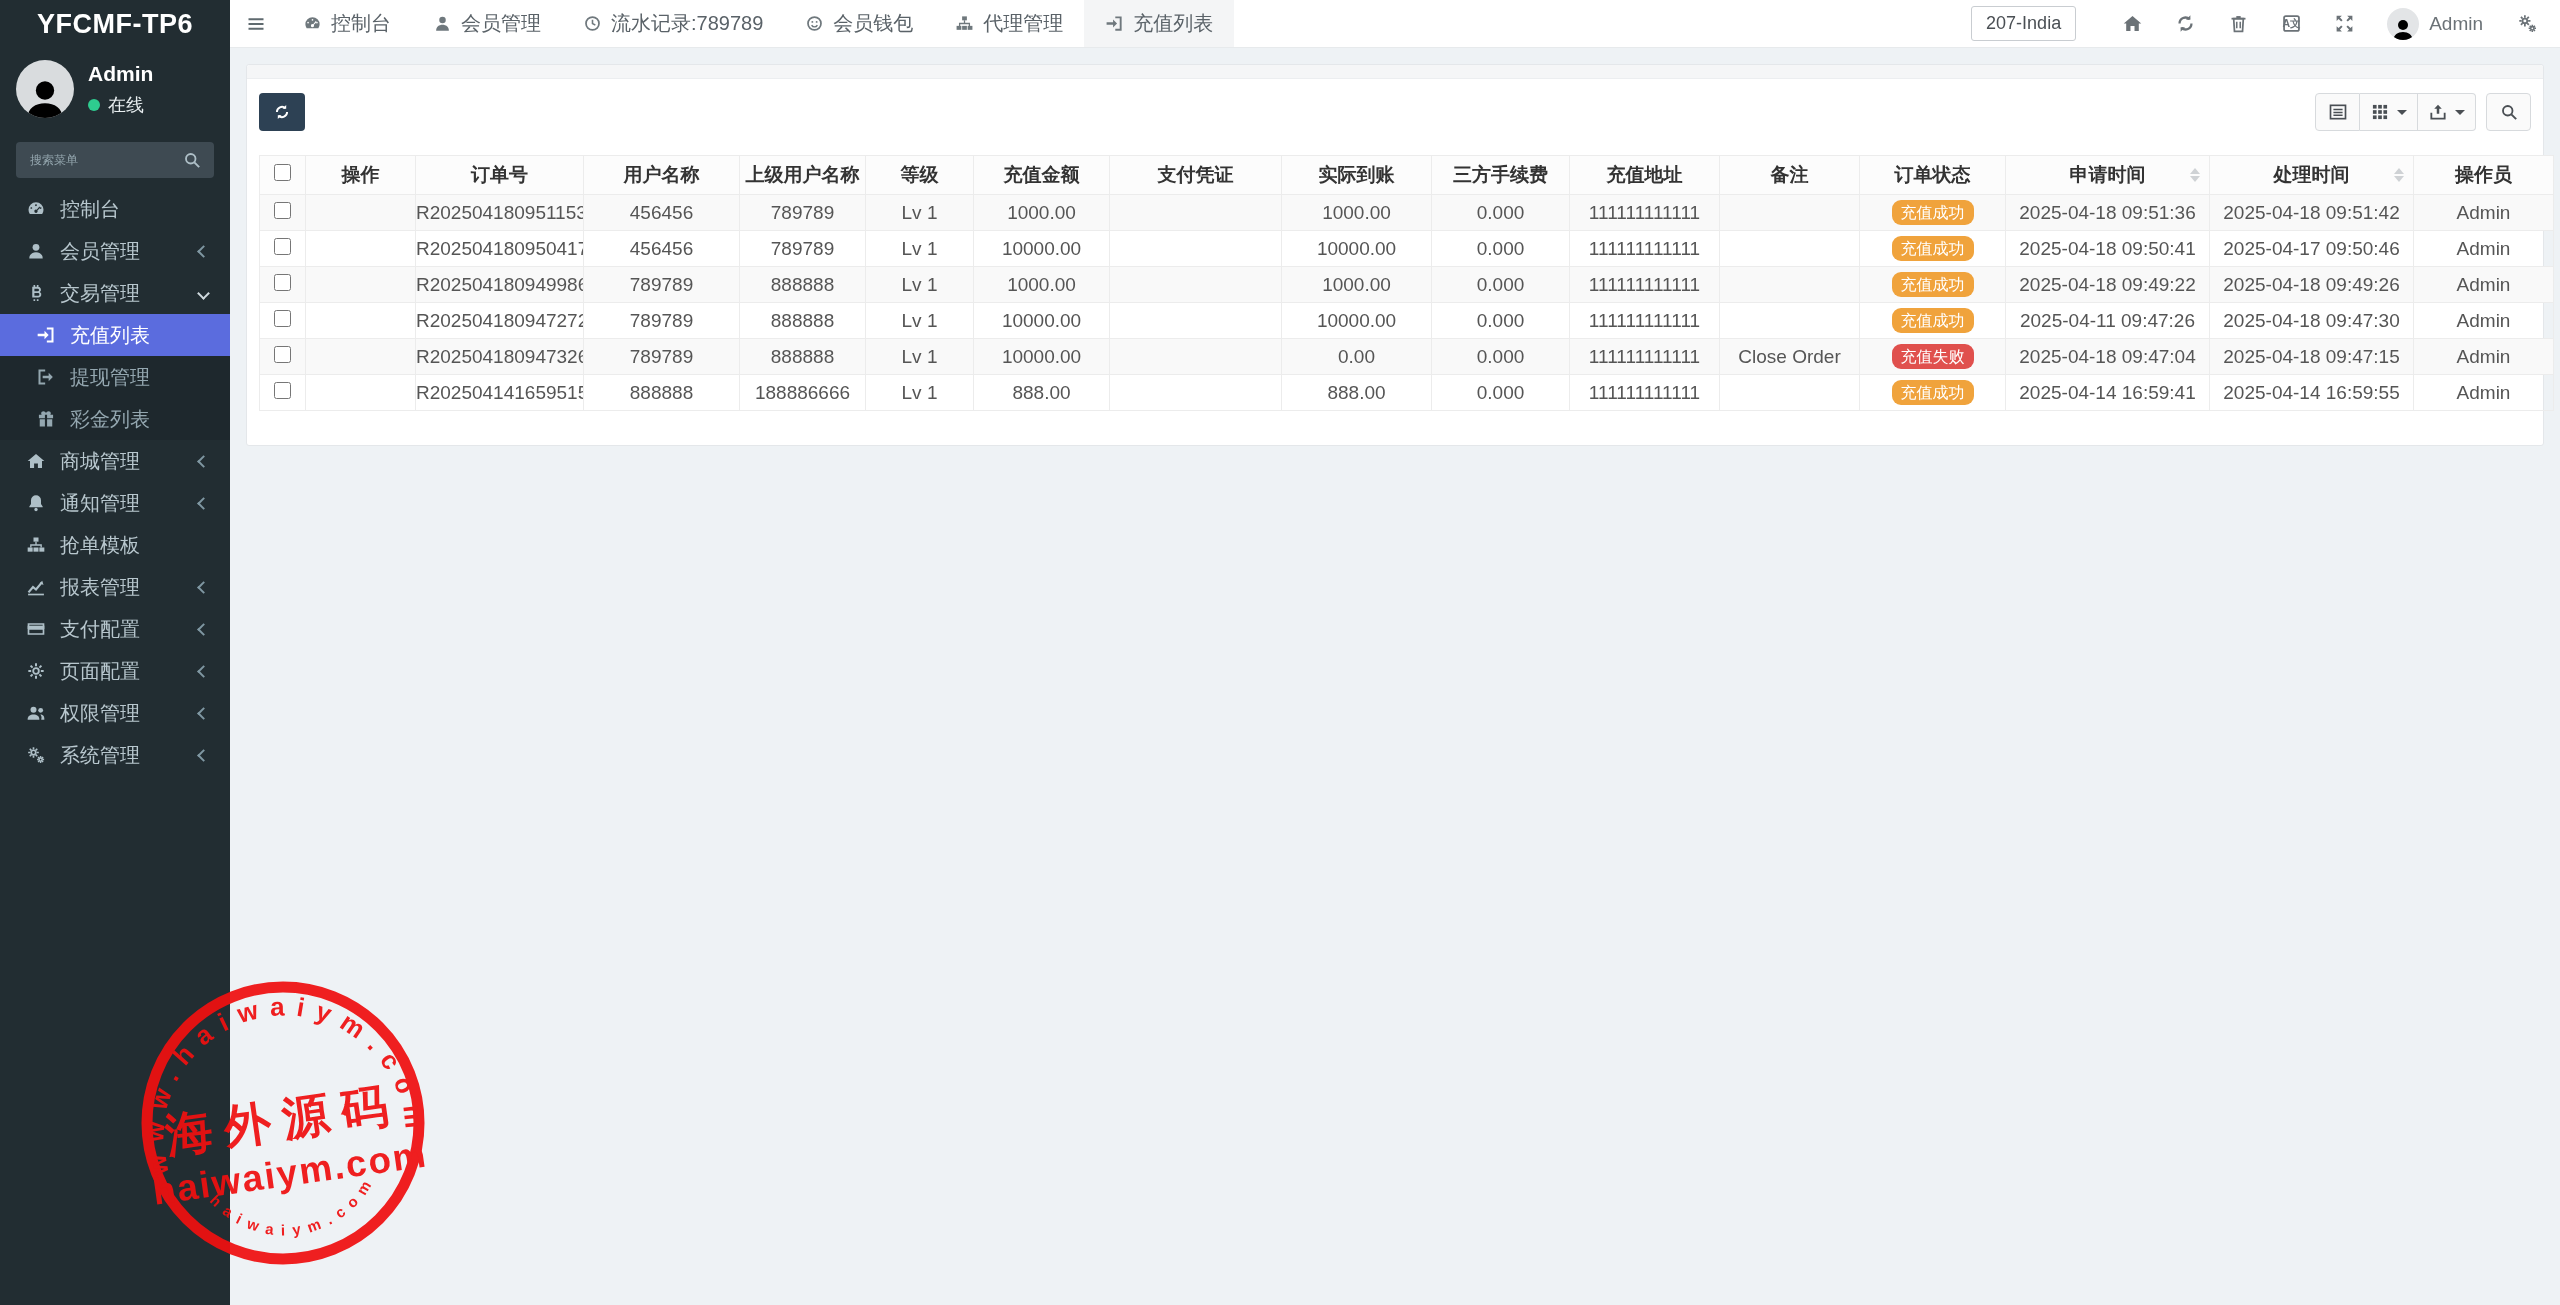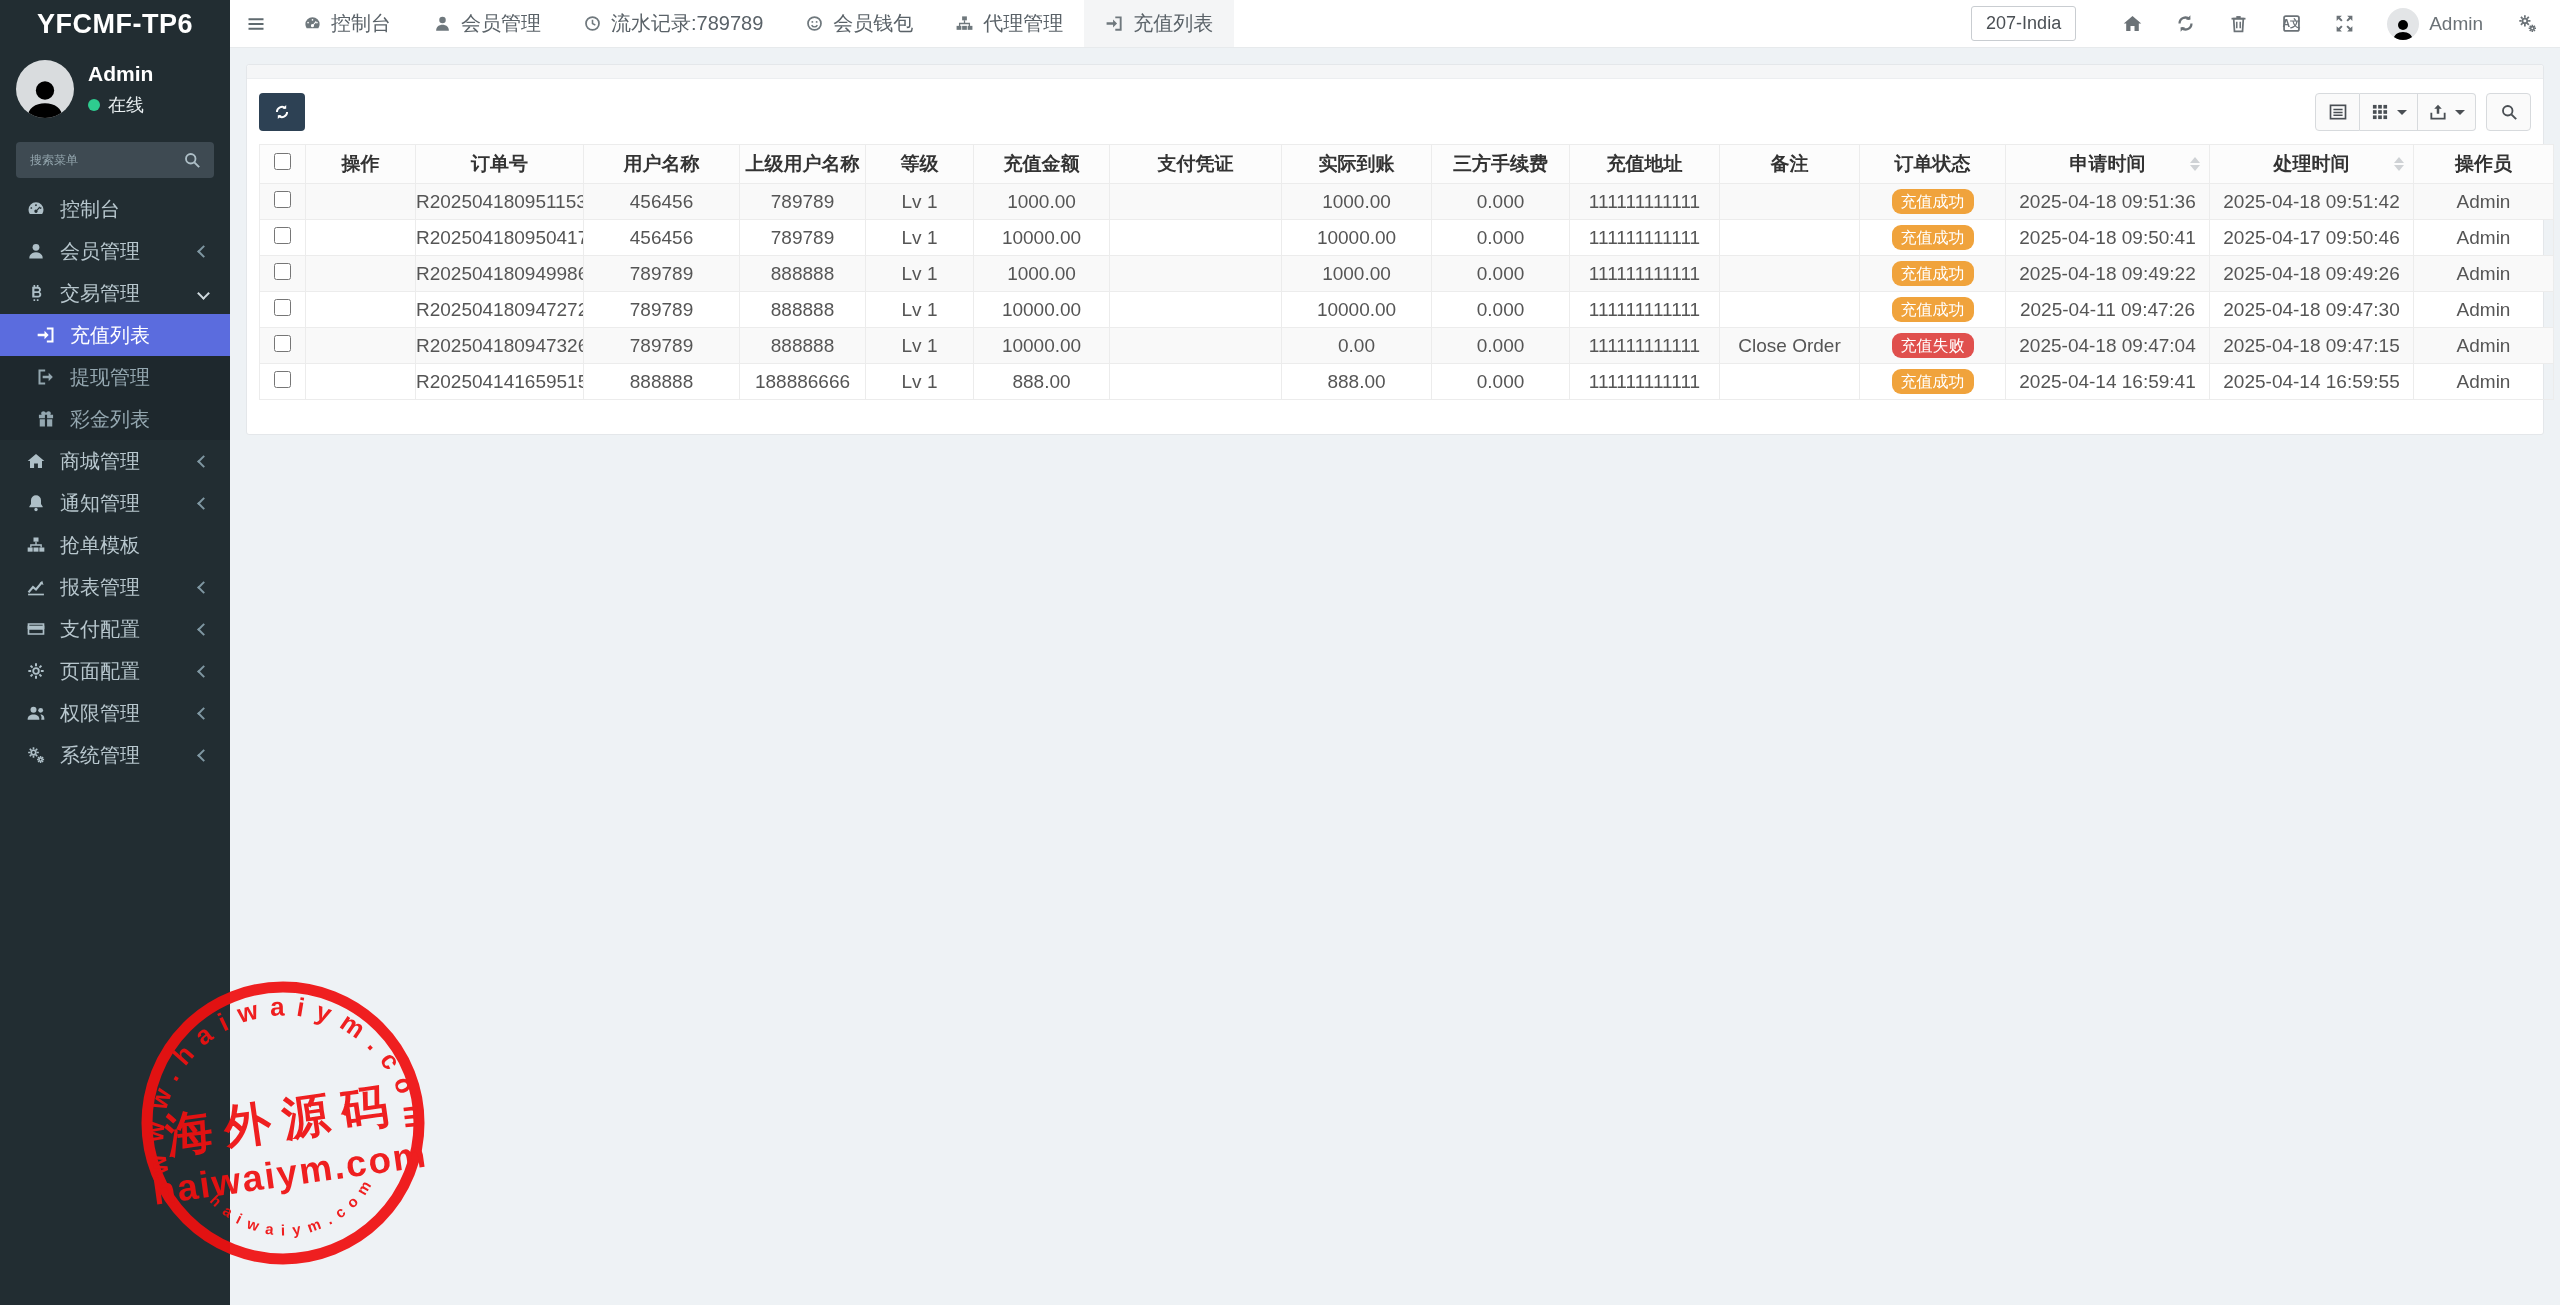--- a/index.html
+++ b/index.html
@@ -73,21 +73,21 @@
   #toolbar-right{ margin-left:auto; display:flex; align-items:center; }
   .tool-group{ display:flex; }
   .tool-btn{ height:38px; min-width:45px; padding:0 10px; background:#fafafa; border:1px solid #d7dadd;
     color:#4a4f54; display:flex; align-items:center; justify-content:center; cursor:pointer; }
   .tool-group .tool-btn+.tool-btn{ border-left:0; }
   .tool-group .tool-btn:first-child{ border-radius:4px 0 0 4px; }
   .tool-group .tool-btn:last-child{ border-radius:0 4px 4px 0; }
   .tool-btn .caret{ width:0; height:0; border-left:5px solid transparent; border-right:5px solid transparent;
     border-top:5px solid #4a4f54; margin-left:7px; }
   #search-btn{ margin-left:10px; border-radius:4px; }
-  table{ width:100%; border-collapse:collapse; table-layout:fixed; margin-top:13px; }
+  table{ width:100%; border-collapse:collapse; table-layout:fixed; margin-top:24px; }
   th,td{ border:1px solid #ececec; text-align:center; overflow:hidden; white-space:nowrap; }
   th{ height:39px; font-size:19px; color:#333; background:#fcfcfc; font-weight:bold; position:relative; }
   td{ height:36px; font-size:19px; color:#555; }
   tbody tr:nth-child(odd){ background:#f9f9f9; }
   .sorter{ position:absolute; right:9px; top:50%; transform:translateY(-50%); display:flex; flex-direction:column; }
   .sorter i{ width:0; height:0; border-left:5px solid transparent; border-right:5px solid transparent; display:block; }
   .sorter .up{ border-bottom:6px solid #cfd2d5; margin-bottom:2px; }
   .sorter .dn{ border-top:6px solid #cfd2d5; }
   .badge{ display:inline-block; padding:3px 9px; border-radius:9px; color:#fff; font-size:16px; line-height:1.2; }
   .badge.success{ background:var(--badge-success); }

